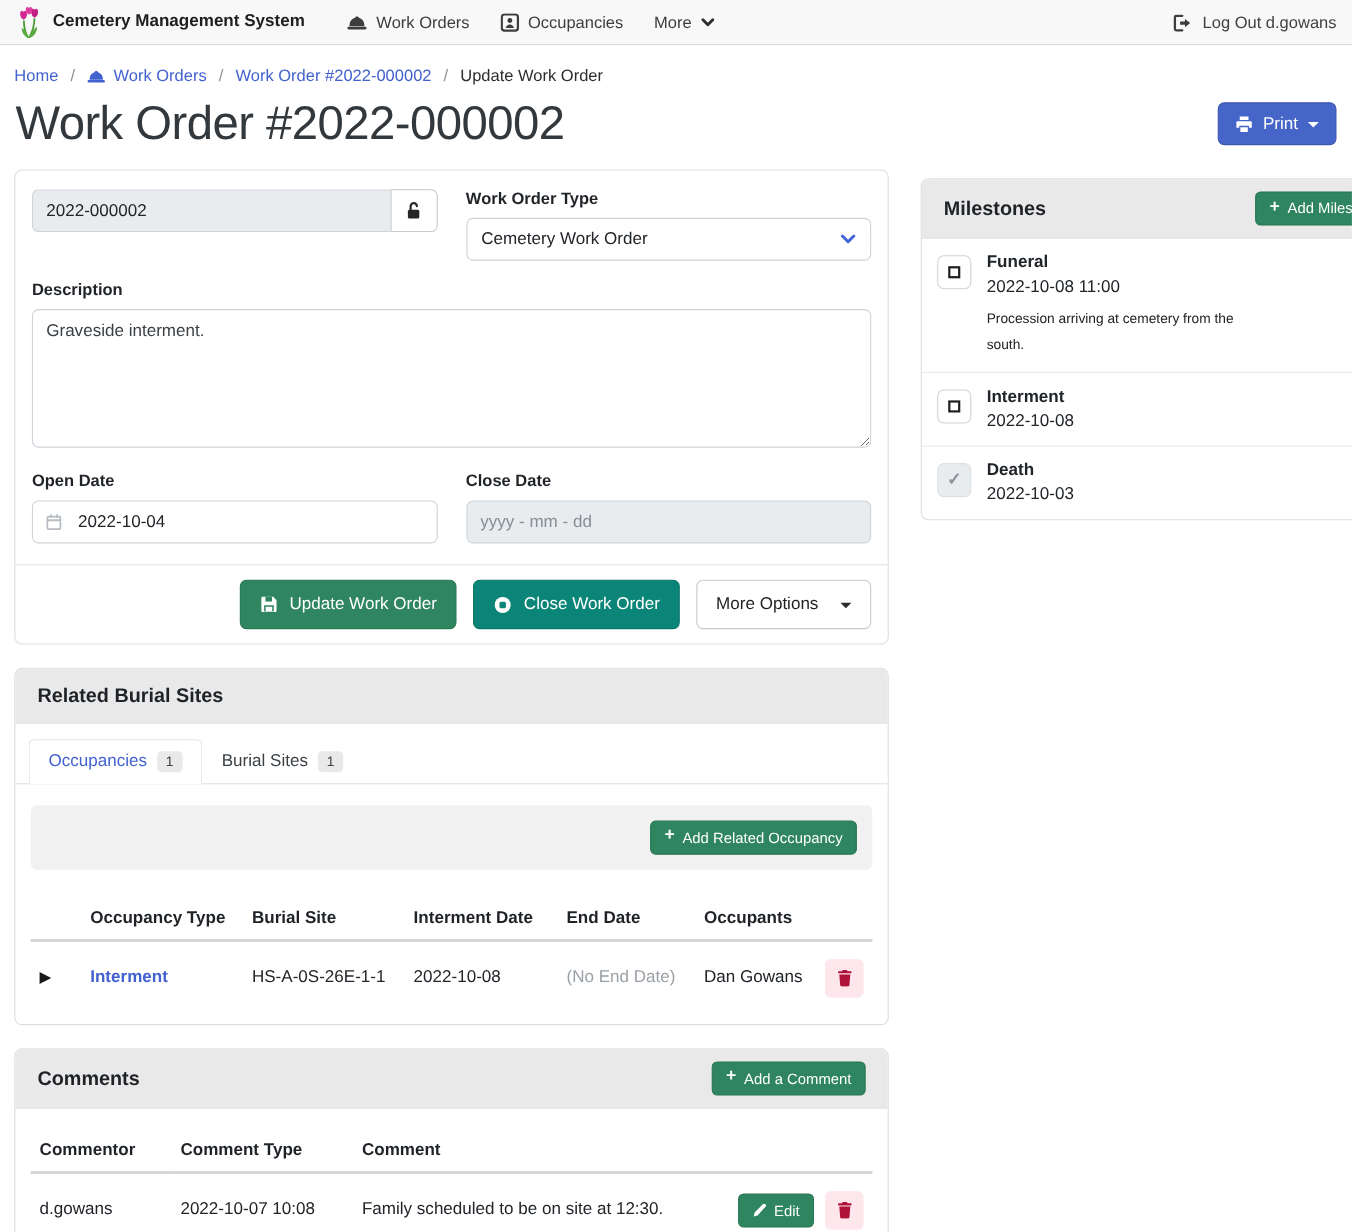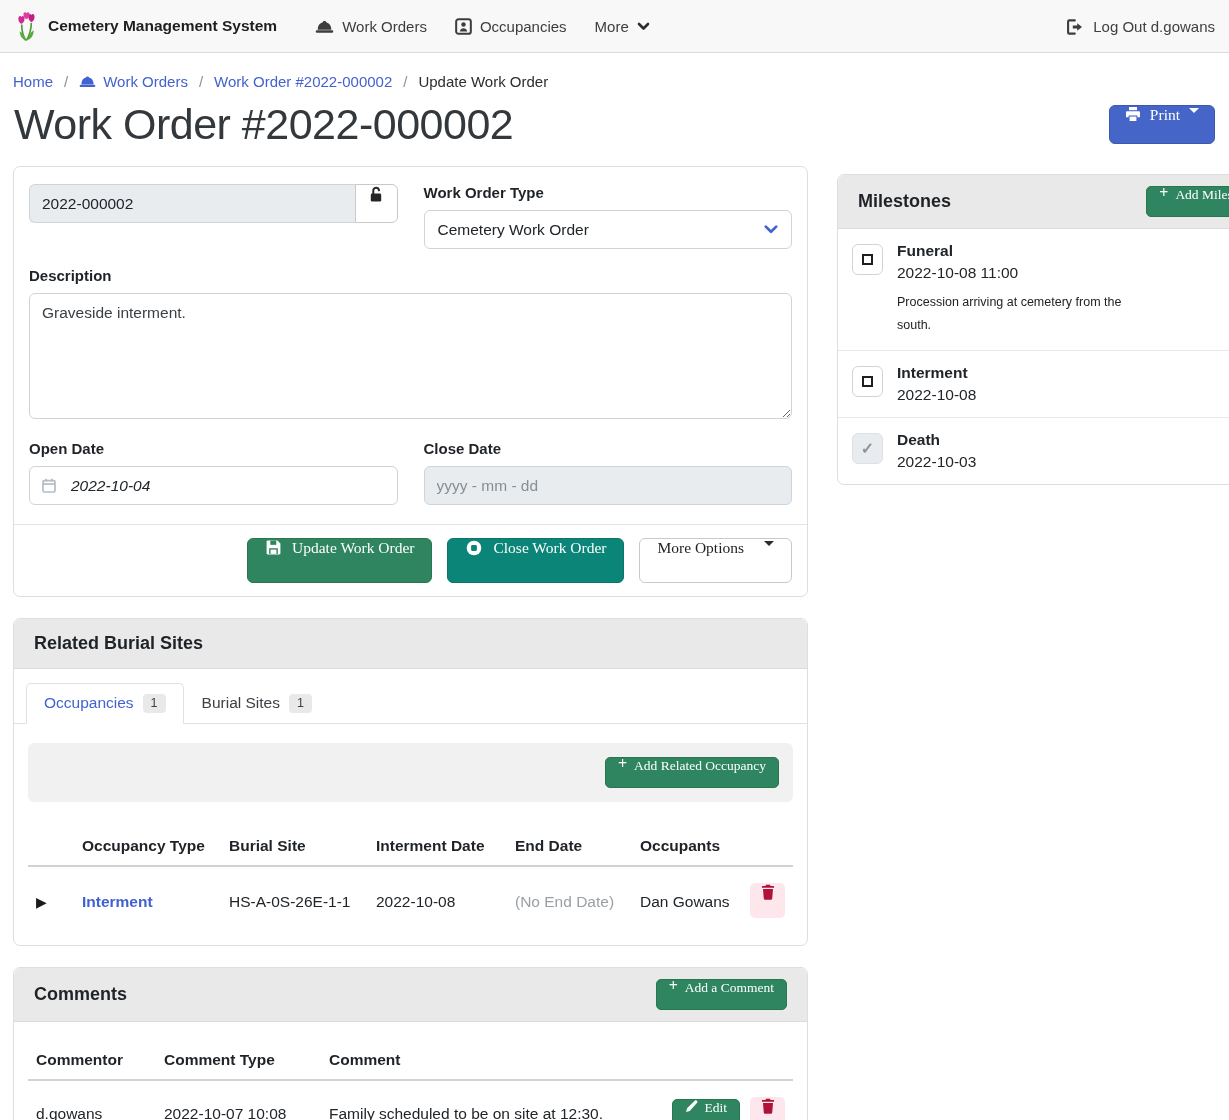--- a/index.html
+++ b/index.html
@@ -5,21 +5,21 @@
   * { box-sizing: border-box; }
   html,body { margin:0; padding:0; }
   body {
     width:1229px; min-height:1120px; background:#fff;
     font-family:"Liberation Sans", sans-serif; color:#212529; font-size:15px;
   }
   svg { display:block; }
 
   
   .navbar {
-    height:53px; background:#f8f8f8; border-bottom:1px solid #dadada;
+    height:41px; background:#f8f8f8; border-bottom:1px solid #dadada;
     display:flex; align-items:center; padding:0 14px;
   }
   .brand { display:flex; align-items:center; gap:9px; margin-right:24px; cursor:pointer; }
   .brand-label { font-weight:700; font-size:15.5px; color:#1e1e1e; }
   .nav-link {
     display:flex; align-items:center; gap:8px; color:#3d3d3d;
     margin:0 14px; cursor:pointer; font-size:15px;
   }
   .nav-link .nav-icon { color:#3d3d3d; }
   .nav-spacer { flex:1; }
@@ -30,21 +30,21 @@
     display:flex; align-items:center; gap:11px;
     padding:20px 13px 0 13px; font-size:15px;
   }
   .crumb-link { color:#4262cf; text-decoration:none; display:flex; align-items:center; gap:7px; cursor:pointer; }
   .crumb-sep { color:#8a9198; }
   .crumb-current { color:#2d2d2d; }
 
   
   .page-head { display:flex; align-items:center; justify-content:space-between; padding:10px 14px 0 14px; }
   .page-title { margin:0; font-size:43px; font-weight:400; color:#33383d; letter-spacing:-.5px; }
-  .btn { border:none; cursor:pointer; font-family:Liberation Serif, serif; display:inline-flex; justify-content:center; }
+  .btn { border:none; cursor:pointer; font-family:Liberation Sans, sans-serif; display:inline-flex; align-items:center; justify-content:center; }
   .btn-print {
     background:#4565c8; border:1px solid #3c58b0; color:#fff; border-radius:6px;
     height:39px; padding:0 15px; gap:9px; font-size:15.5px;
   }
   .caret { width:0; height:0; border-left:5px solid transparent; border-right:5px solid transparent; border-top:5px solid #fff; margin-top:2px; }
   .caret.dark { border-top-color:#2c2c2c; }
 
   
   .content-row { display:flex; align-items:flex-start; gap:29px; padding:17px 14px 0 13px; }
   .left-col  { width:795px; flex:none; }
@@ -71,21 +71,21 @@
     height:39px; border:1px solid #ced4da; border-radius:6px; background:#fff;
     display:flex; align-items:center; justify-content:space-between; padding:0 13px;
     font-size:15.5px; cursor:pointer;
   }
   textarea.desc {
     width:100%; height:126px; border:1px solid #ced4da; border-radius:6px;
     padding:10px 12px; font-family:inherit; font-size:15.5px; color:#3a3f44; resize:vertical;
   }
   .date-wrap { position:relative; }
   .date-wrap .cal { position:absolute; left:13px; top:12px; }
-  .date-input { padding-left:41px;font-style:italic; }
+  .date-input { padding-left:41px; }
   .date-disabled { background:#e9ecef; }
   .date-disabled::placeholder { color:#868e96; }
   .card-footer {
     border-top:1px solid #e4e4e4; margin-top:0; padding:13px 15px;
     display:flex; justify-content:flex-end; gap:15px;
   }
   .btn-lg { height:45px; border-radius:6px; padding:0 17px; gap:10px; font-size:15.5px; }
   .btn-green { background:#2e8560; color:#fff; border:1px solid #29774f; }
   .btn-teal  { background:#0b8577; color:#fff; border:1px solid #0a7568; }
   .btn-outline { background:#fff; color:#1f1f1f; border:1px solid #c9c9c9; }

